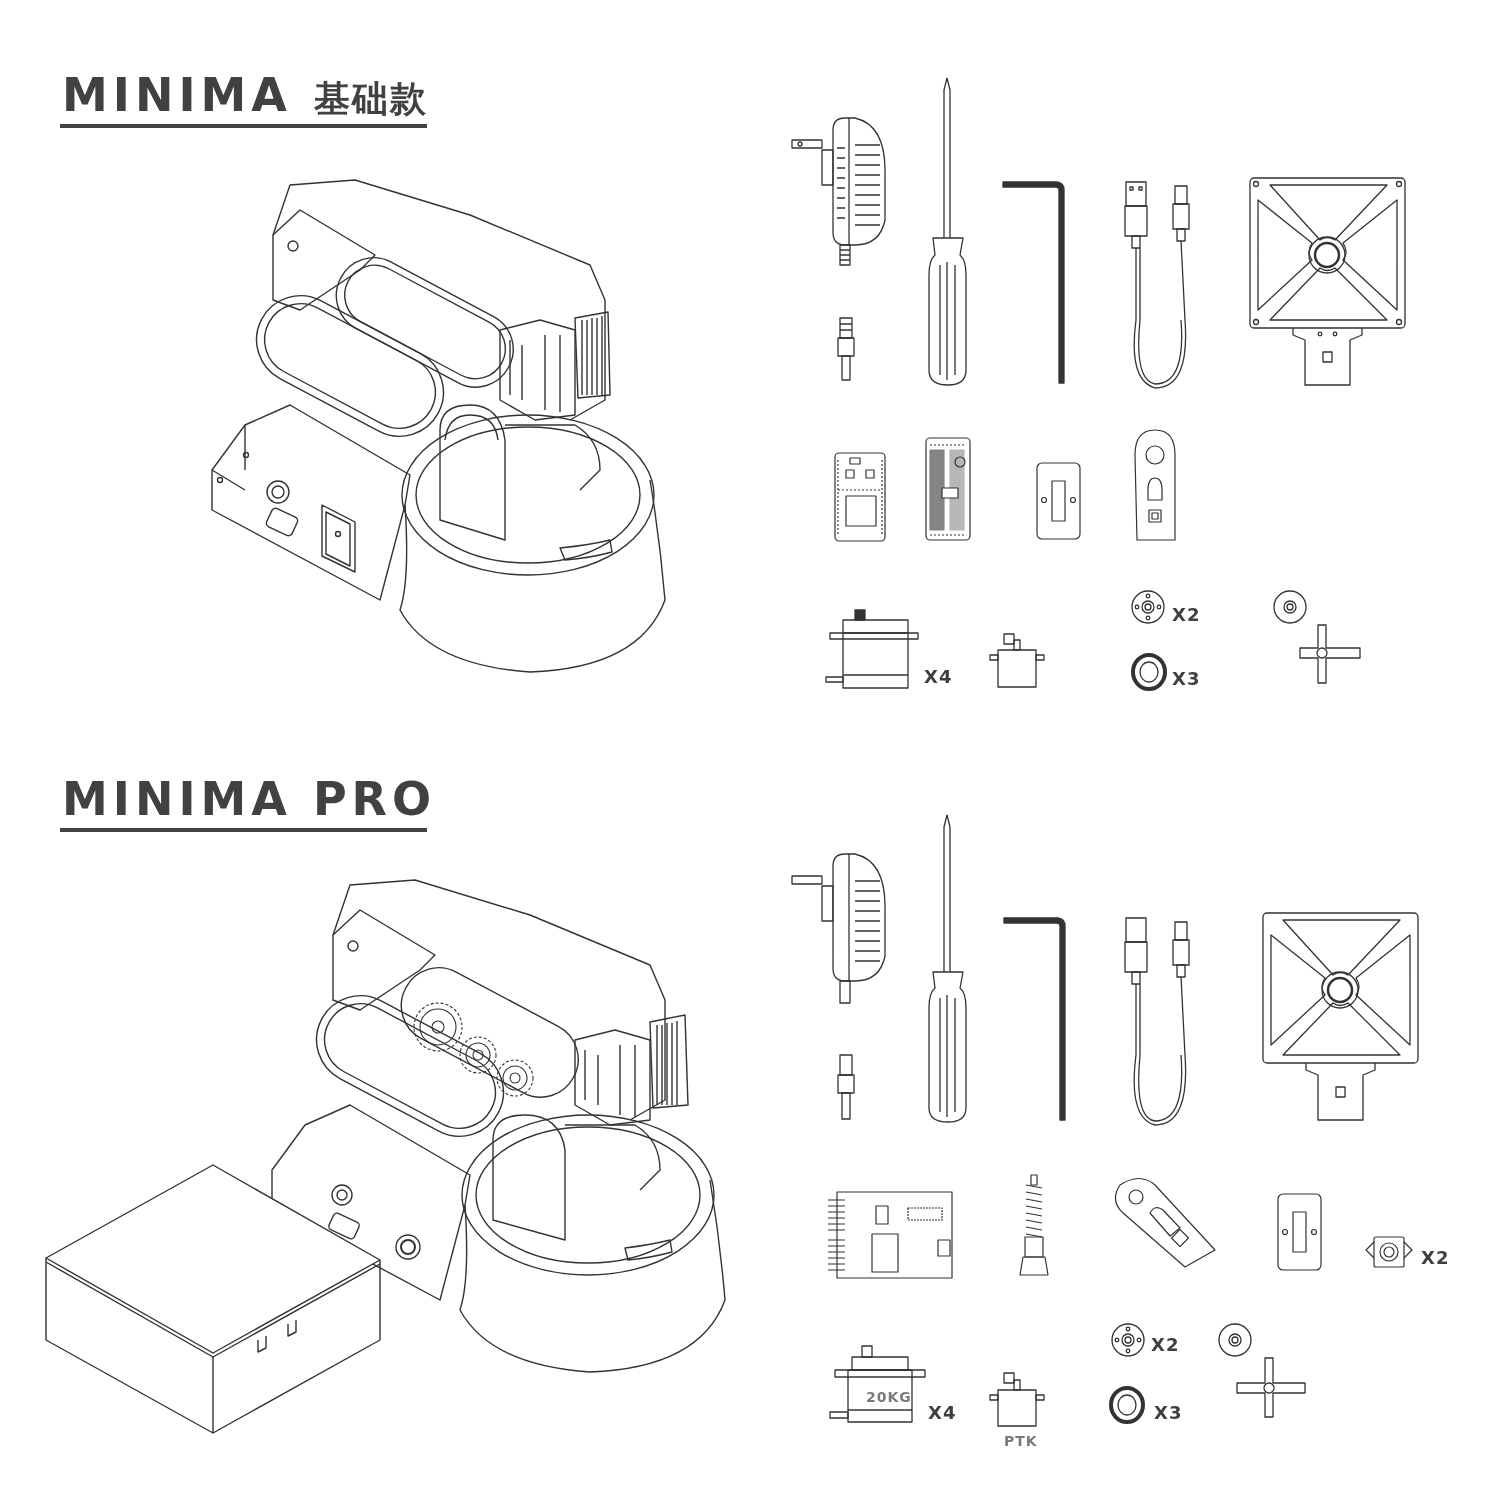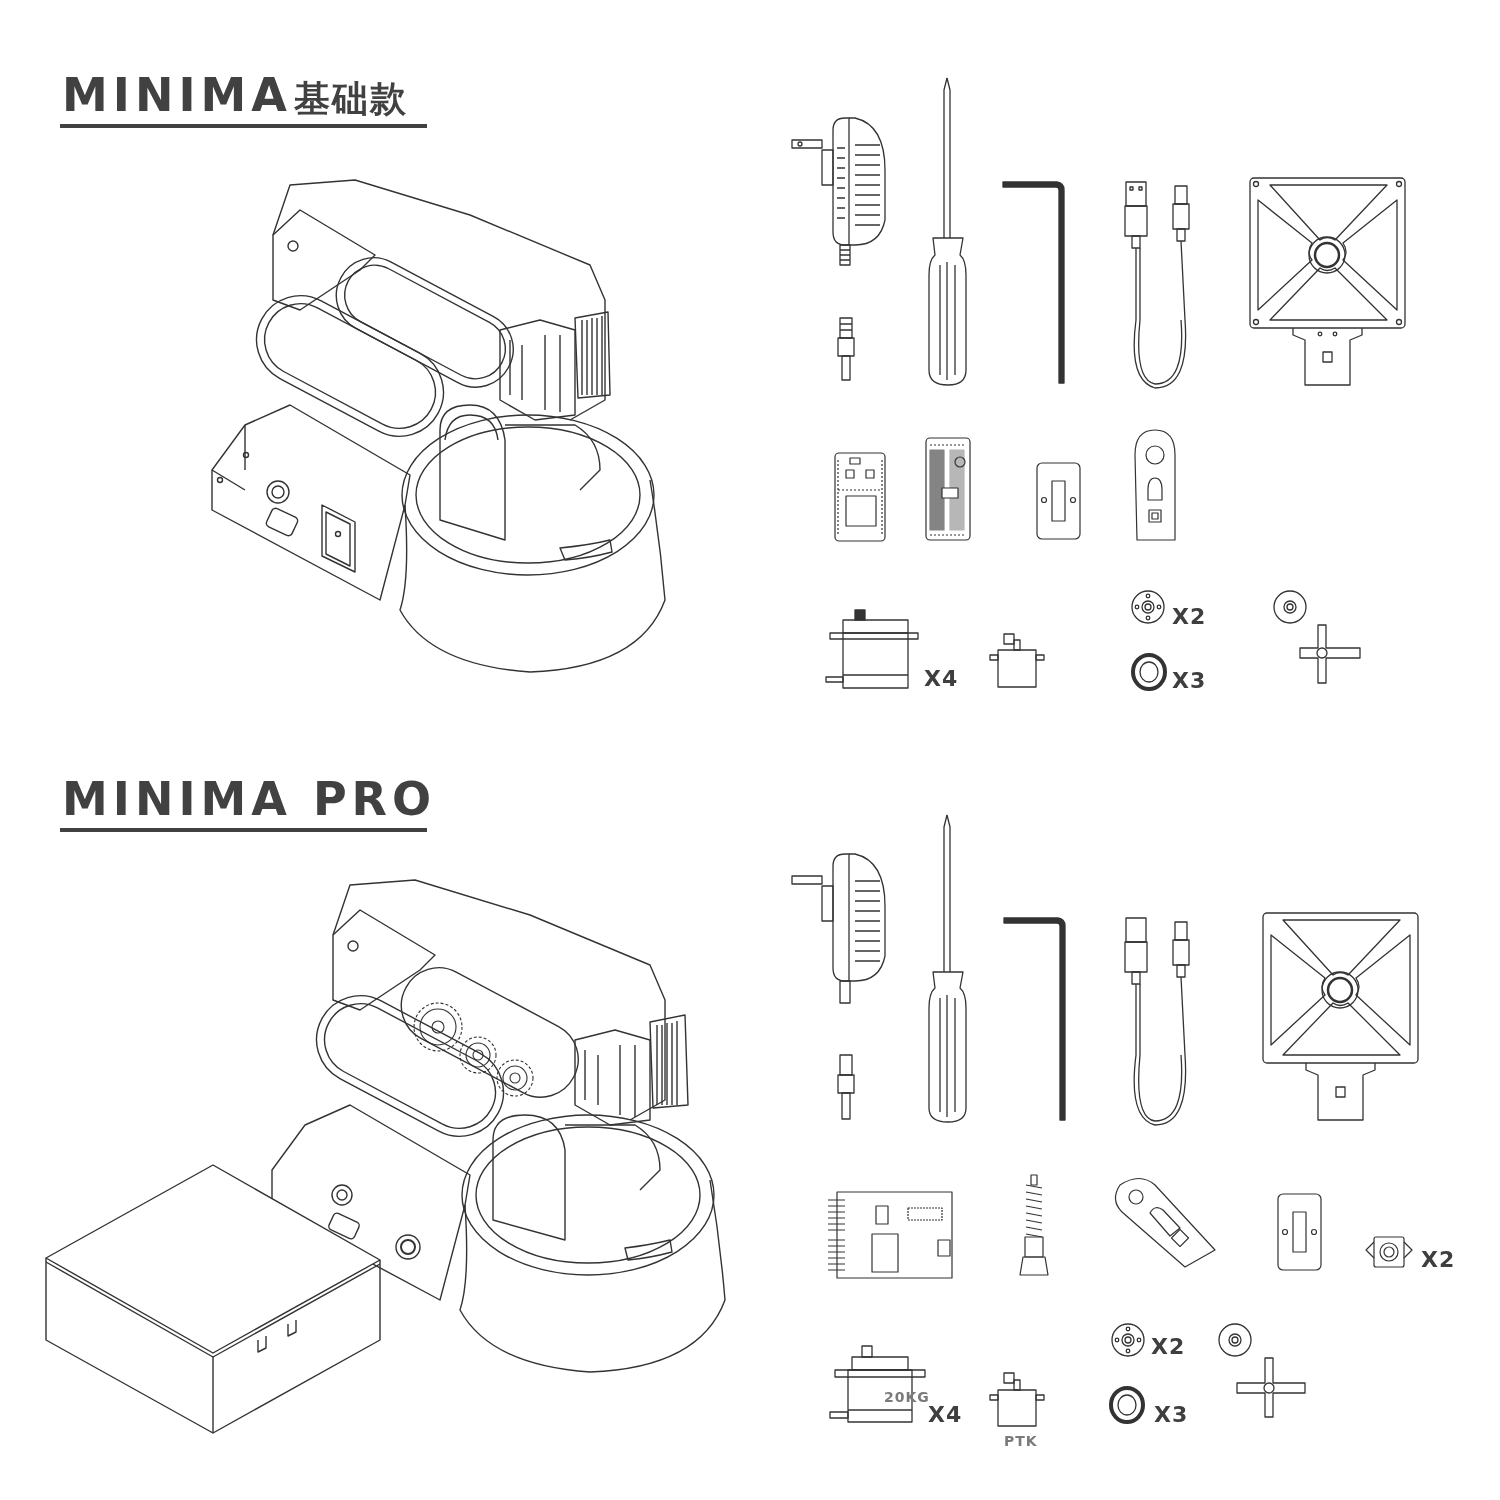--- a/index.html
+++ b/index.html
@@ -1,22 +1,22 @@
 <!DOCTYPE html>
 <html><head>
 <meta charset="utf-8">
 <style>
   html,body{margin:0;padding:0;background:#ffffff;}
   body{width:1500px;height:1500px;position:relative;overflow:hidden;font-family:"DejaVu Sans","Liberation Sans",sans-serif;color:#3f3f3f;}
   .heading{position:absolute;left:62px;font-weight:bold;font-size:46px;letter-spacing:5px;color:#414141;line-height:1;white-space:nowrap;}
-  .heading .cn{font-size:36px;letter-spacing:2px;margin-left:2px;}
+  .heading .cn{font-size:36px;letter-spacing:2px;margin-left:22px;}
   .rule{position:absolute;left:60px;width:367px;height:4px;background:#414141;}
   .layer{position:absolute;left:0;top:0;}
   svg{overflow:visible;}
-  .qty{position:absolute;font-weight:bold;font-size:22px;color:#3f3f3f;letter-spacing:1px;line-height:1;}
+  .qty{position:absolute;font-weight:bold;font-size:18px;color:#3f3f3f;letter-spacing:1px;line-height:1;}
   .servo-label{position:absolute;font-weight:bold;font-size:14px;color:#7a7a7a;letter-spacing:1px;line-height:1;}
 </style>
 </head>
 <body>
 
 <div class="heading" style="top:72px;">
   <span>MINIMA</span><span class="cn">基础款</span>
 </div>
 <div class="rule" style="top:124px;"></div>
 
@@ -365,17 +365,17 @@
   <g>
     <circle cx="1235" cy="1340" r="16"></circle>
       <circle cx="1235" cy="1340" r="6"></circle>
       <circle cx="1235" cy="1340" r="3"></circle>
   </g>
   <g>
     <path d="M1265 1358 L1273 1358 L1273 1383 L1305 1383 L1305 1393 L1273 1393 L1273 1417 L1265 1417 L1265 1393 L1237 1393 L1237 1383 L1265 1383 Z"></path>
     <circle cx="1269" cy="1388" r="5"></circle>
   </g>
 </svg>
-<span class="servo-label" style="left:884px;top:1390px;">20KG</span>
+<span class="servo-label" style="left:866px;top:1390px;">20KG</span>
 <span class="servo-label" style="left:1004px;top:1434px;">PTK</span>
 <span class="qty" style="left:928px;top:1404px;">X4</span>
 <span class="qty" style="left:1151px;top:1336px;">X2</span>
 <span class="qty" style="left:1154px;top:1404px;">X3</span>
 
 </body></html>

